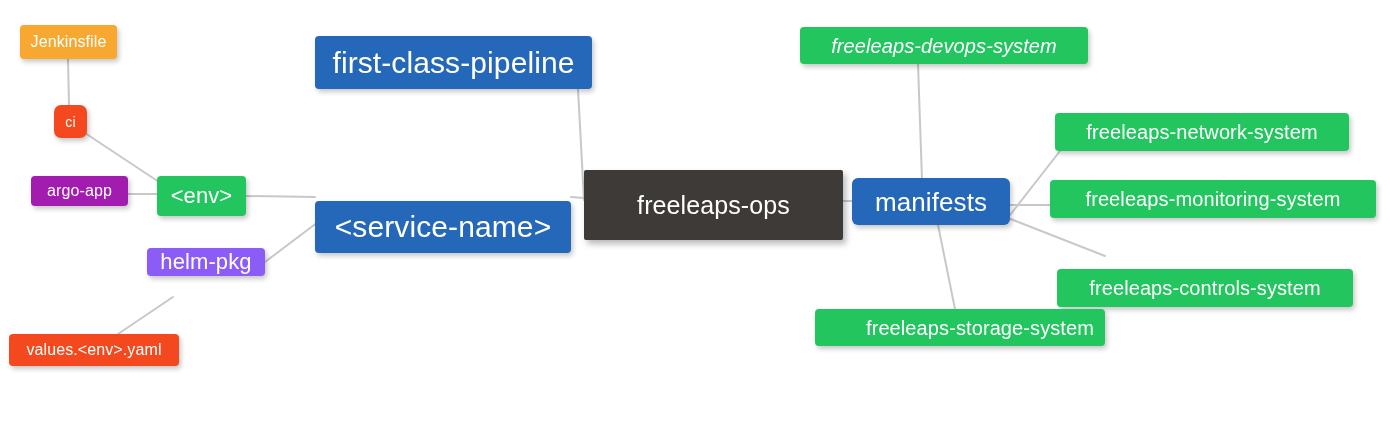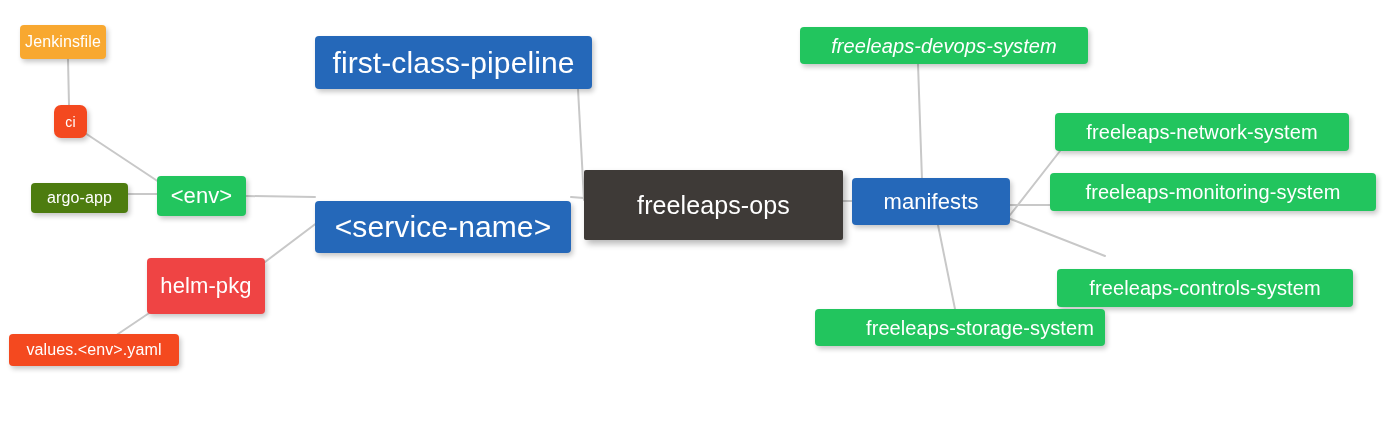--- a/index.html
+++ b/index.html
@@ -39,21 +39,21 @@
     border-radius: 4px;
     box-shadow: 2px 3px 5px rgba(0,0,0,0.22);
     letter-spacing: 0.1px;
   }
   .node.root {
     border-radius: 2px;
     box-shadow: 3px 4px 6px rgba(0,0,0,0.28);
   }
   .node.sz-xxl { font-size: 25px; }
   .node.sz-xl  { font-size: 30px; }
-  .node.sz-lg  { font-size: 22px; }
+  .node.sz-lg  { font-size: 26px; border-radius: 6px; }
   .node.sz-md  { font-size: 22px; }
   .node.sz-sm  { font-size: 20px; }
   .node.sz-xs  { font-size: 16px; }
   .node.sz-xxs { font-size: 14px; }
 </style>
 </head>
 <body>
 
 <div id="canvas">
   <svg id="edges" viewBox="0 0 1390 421" width="1390" height="421">
@@ -71,24 +71,24 @@
       <line x1="1010" y1="205" x2="1050" y2="205" stroke="#c8c8c8" stroke-width="2" stroke-linecap="round"></line>
       <line x1="1008" y1="218" x2="1105" y2="256" stroke="#c8c8c8" stroke-width="2" stroke-linecap="round"></line>
       <line x1="938" y1="225" x2="955" y2="309" stroke="#c8c8c8" stroke-width="2" stroke-linecap="round"></line>
     </svg>
   <div id="node-layer">
       <div class="node sz-xxl root" style="left: 584px; top: 170px; width: 259px; height: 70px; background: rgb(62, 58, 55);">freeleaps-ops</div>
       <div class="node sz-xl" style="left: 315px; top: 36px; width: 277px; height: 53px; background: rgb(37, 104, 185);">first-class-pipeline</div>
       <div class="node sz-xl" style="left: 315px; top: 170px; width: 256px; height: 52px; background: rgb(37, 104, 185); margin-top: 31px;">&lt;service-name&gt;</div>
       <div class="node sz-lg" style="left: 852px; top: 178px; width: 158px; height: 47px; background: rgb(37, 104, 185);">manifests</div>
       <div class="node sz-md" style="left: 157px; top: 176px; width: 89px; height: 40px; background: rgb(34, 197, 94);">&lt;env&gt;</div>
-      <div class="node sz-md" style="left: 147px; top: 258px; width: 118px; height: 56px; background: #ef4444;">helm-pkg</div>
-      <div class="node sz-xs" style="left: 20px; top: 25px; width: 86px; height: 34px; background: rgb(248, 168, 48);">Jenkinsfile</div>
+      <div class="node sz-md" style="left: 147px; top: 248px; width: 118px; height: 28px; background: #8b5cf6;">helm-pkg</div>
+      <div class="node sz-xs" style="left: 20px; top: 25px; width: 97px; height: 34px; background: rgb(248, 168, 48);">Jenkinsfile</div>
       <div class="node sz-xxs" style="left: 54px; top: 105px; width: 33px; height: 33px; background: rgb(244, 73, 31); border-radius: 7px;">ci</div>
-      <div class="node sz-xs" style="left: 31px; top: 183px; width: 97px; height: 30px; background: #4d7c0f;">argo-app</div>
+      <div class="node sz-xs" style="left: 31px; top: 176px; width: 97px; height: 30px; background: #a21caf;">argo-app</div>
       <div class="node sz-xs" style="left: 9px; top: 334px; width: 170px; height: 32px; background: rgb(244, 73, 31);">values.&lt;env&gt;.yaml</div>
       <div class="node sz-sm" style="left: 800px; top: 27px; width: 288px; height: 37px; background: rgb(34, 197, 94); font-style: italic;">freeleaps-devops-system</div>
       <div class="node sz-sm" style="left: 1055px; top: 113px; width: 294px; height: 38px; background: rgb(34, 197, 94);">freeleaps-network-system</div>
-      <div class="node sz-sm" style="left: 1050px; top: 173px; width: 326px; height: 38px; background: rgb(34, 197, 94);">freeleaps-monitoring-system</div>
+      <div class="node sz-sm" style="left: 1050px; top: 180px; width: 326px; height: 38px; background: rgb(34, 197, 94);">freeleaps-monitoring-system</div>
       <div class="node sz-sm" style="left: 1057px; top: 256px; width: 296px; height: 38px; background: rgb(34, 197, 94); margin-top: 13px;">freeleaps-controls-system</div>
       <div class="node sz-sm" style="left: 815px; top: 309px; width: 290px; height: 37px; background: rgb(34, 197, 94); padding-left: 40px;">freeleaps-storage-system</div>
     </div>
 </div>
 
 </body></html>

